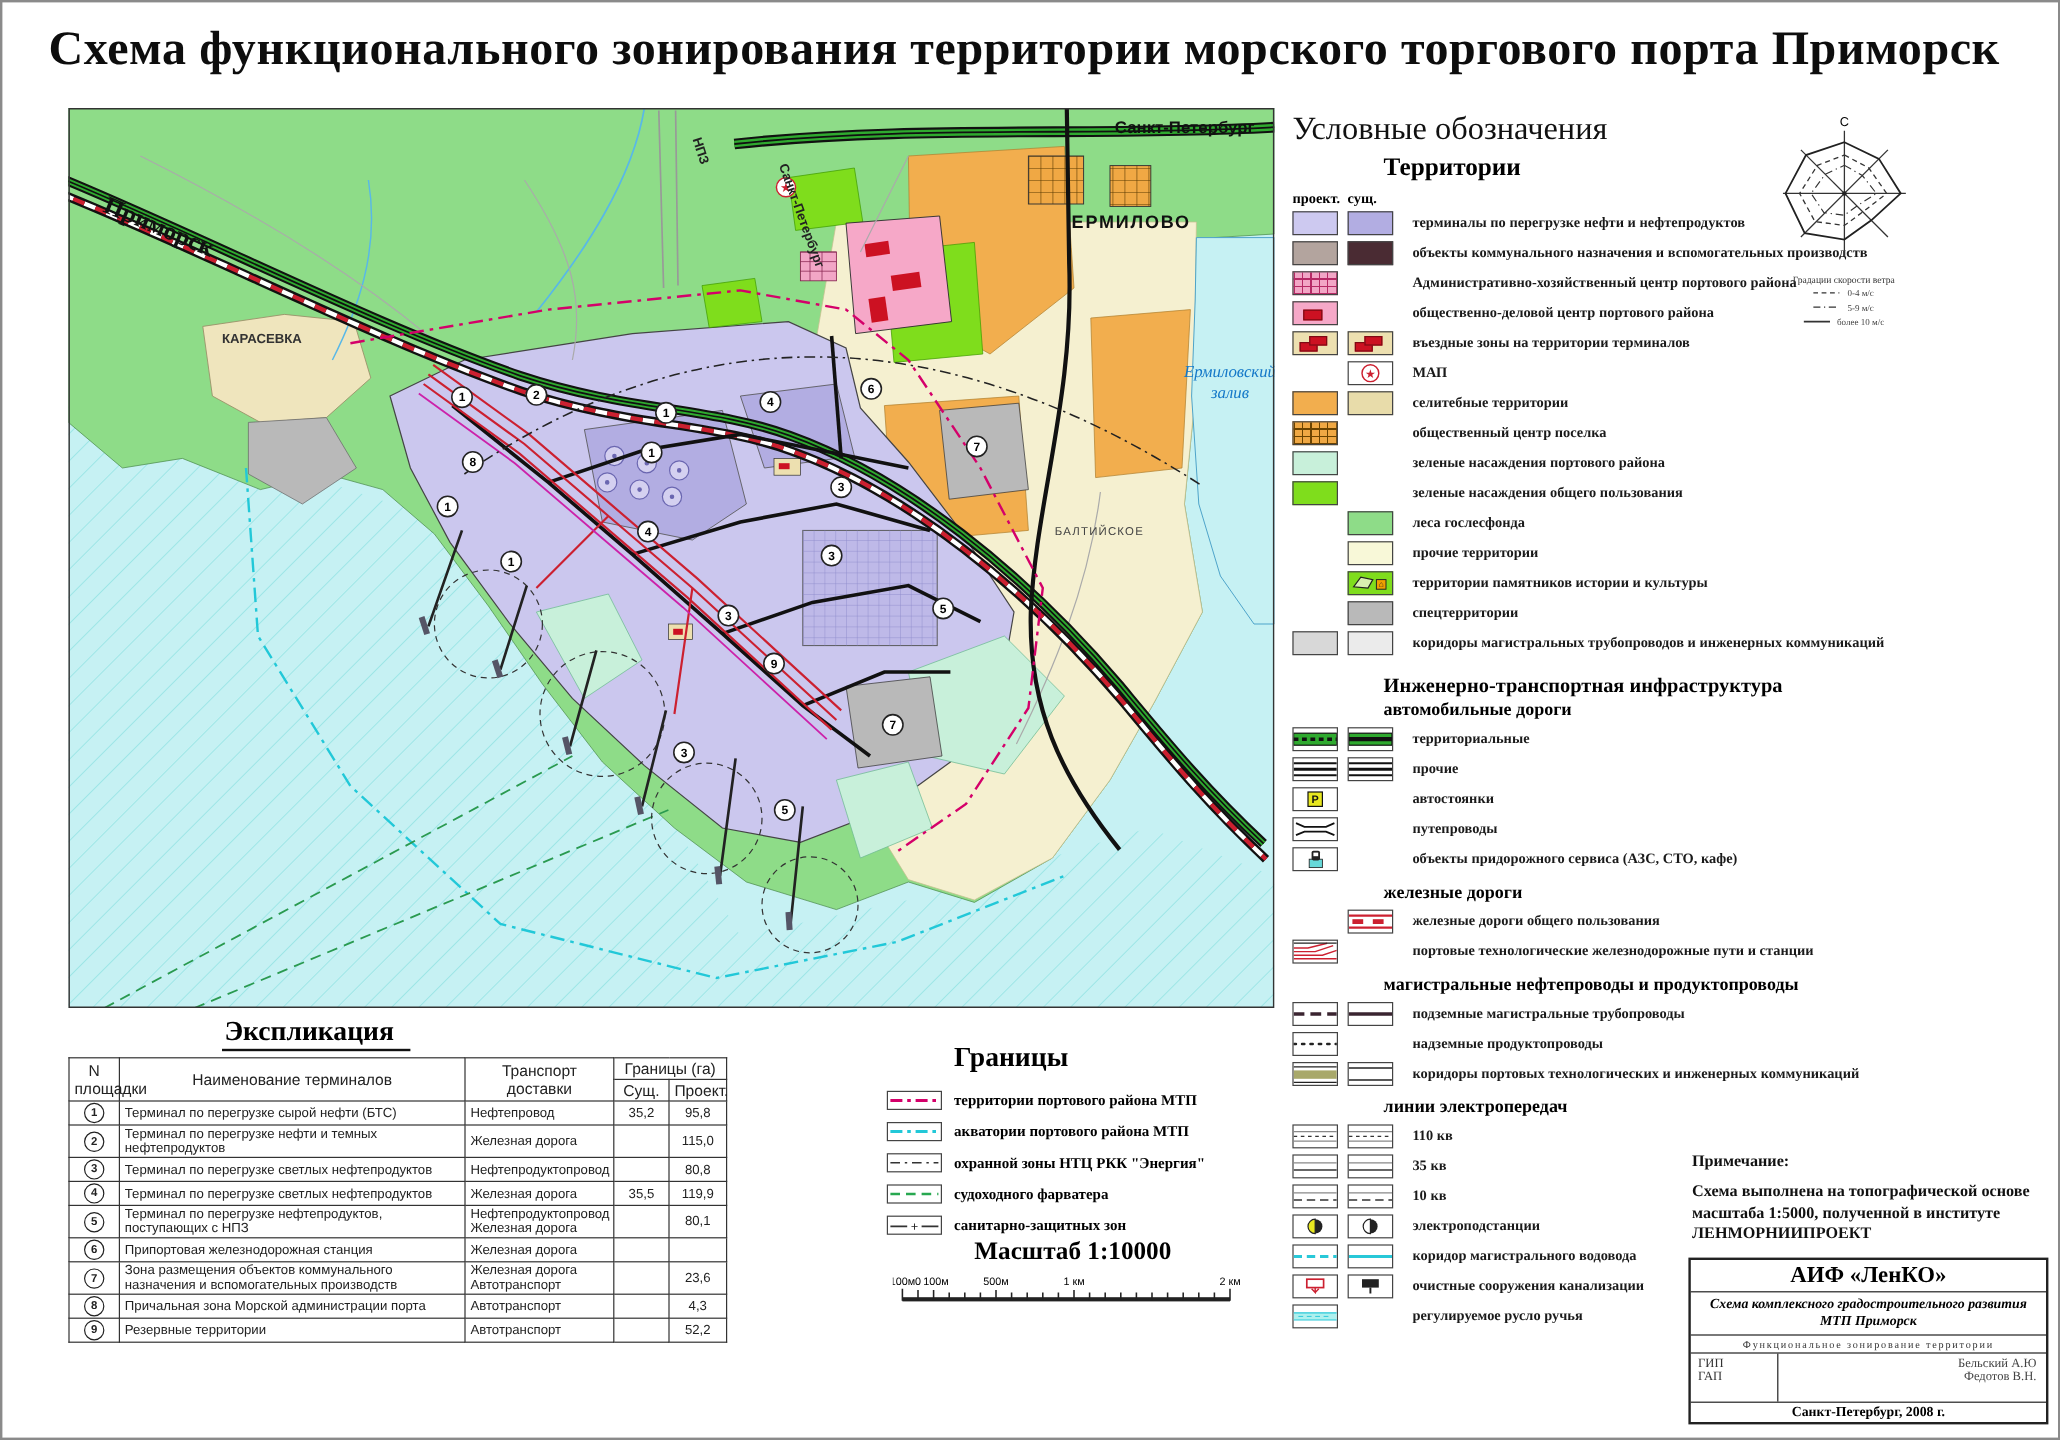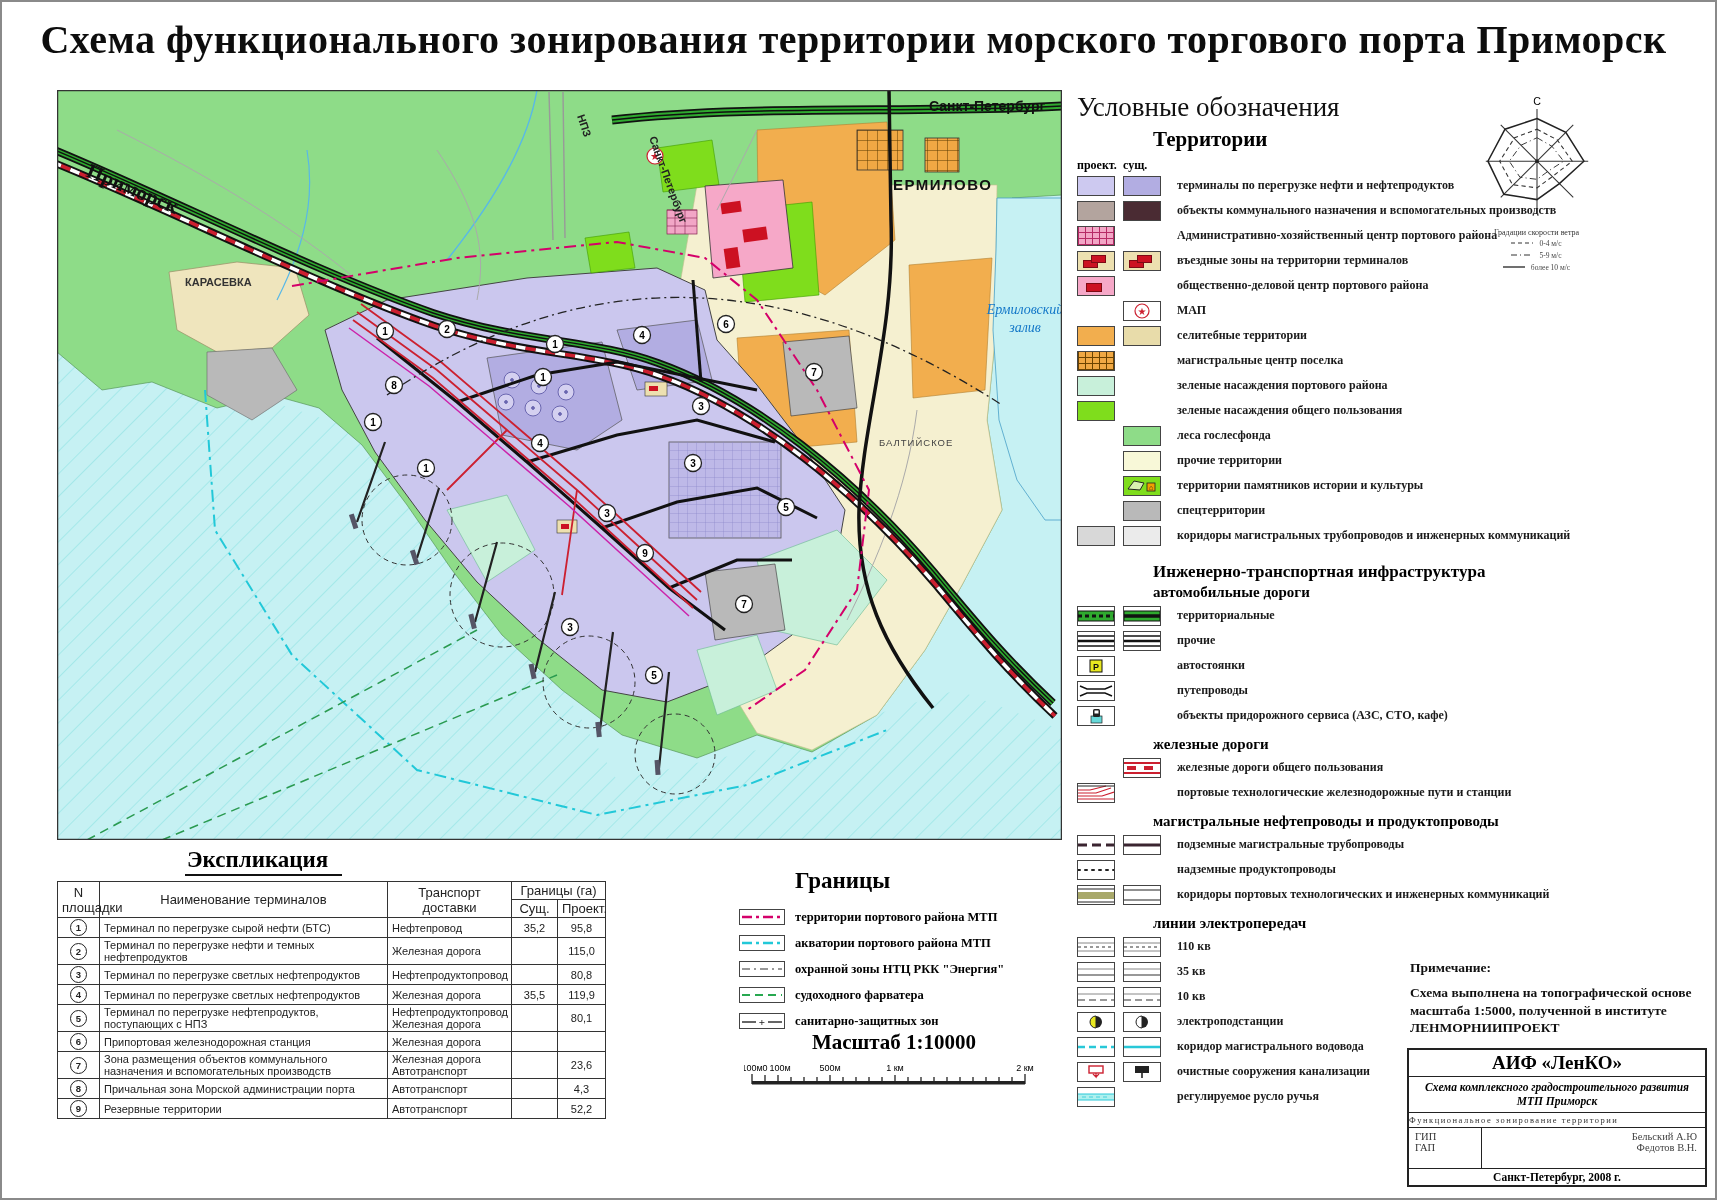--- a/index.html
+++ b/index.html
@@ -43,21 +43,21 @@
   .scaleblock{position:absolute;left:737px;top:1028px;width:310px;text-align:center;}
   .scale-label{font:700 21px "Liberation Serif",serif;margin-bottom:6px;}
   
   .note{position:absolute;left:1408px;top:958px;width:300px;font:700 13.5px "Liberation Serif",serif;color:#111;}
   .note .nh{margin-bottom:8px;}
   .note .nt{line-height:1.3;}
   
   .stamp{position:absolute;left:1405px;top:1046px;width:300px;border:2px solid #222;box-sizing:border-box;background:#fff;}
   .stamp .s-org{font:700 19px "Liberation Serif",serif;text-align:center;border-bottom:1.5px solid #222;padding:2px 0;}
   .stamp .s-proj{font:italic 700 11.5px "Liberation Serif",serif;text-align:center;border-bottom:1.5px solid #222;padding:3px 10px;line-height:1.25;}
-  .stamp .s-sub{font:400 8.5px "Liberation Serif",serif;letter-spacing:1.5px;border-bottom:1.5px solid #222;padding:2px 0;color:#333;}
+  .stamp .s-sub{font:400 8.5px "Liberation Serif",serif;letter-spacing:1.5px;text-align:center;border-bottom:1.5px solid #222;padding:2px 0;color:#333;}
   .stamp .s-main{display:flex;border-bottom:1.5px solid #222;min-height:40px;}
   .stamp .s-left{flex:0 0 60px;border-right:1.5px solid #222;padding:3px 6px;font:400 10.5px "Liberation Serif",serif;color:#333;}
   .stamp .s-right{flex:1;padding:3px 8px;text-align:right;font:400 10.5px "Liberation Serif",serif;color:#444;}
   .stamp .s-city{font:700 11.5px "Liberation Serif",serif;text-align:center;padding:2px 0;}
   
   .rose{position:absolute;left:1452px;top:92px;width:165px;text-align:center;}
   .rose .r-cap{font:400 8px "Liberation Serif",serif;color:#333;margin-top:2px;}
   .rose .r-item{display:flex;align-items:center;justify-content:center;gap:6px;height:12px;}
   .rose .r-item span{font:400 7.5px "Liberation Serif",serif;color:#444;}
 </style>
@@ -325,46 +325,46 @@
       <span class="swc"><span class="sw" style="background:#b3a49e"></span></span>
       <span class="swc"><span class="sw" style="background:#4a2b33"></span></span>
       <span class="llab">объекты коммунального назначения и вспомогательных производств</span>
     </div>
     <div class="lrow">
       <span class="swc"><span class="sw sw-pinkgrid"></span></span>
       <span class="swc"></span>
       <span class="llab">Административно-хозяйственный центр портового района</span>
     </div>
     <div class="lrow">
+      <span class="swc"><span class="sw" style="background:#f6a8c8"><span class="redchip" style="left:8px;top:6px;width:14px;height:7px;"></span></span></span>
+      <span class="swc"></span>
+      <span class="llab">общественно-деловой центр портового района</span>
+    </div>
+    <div class="lrow">
       <span class="swc"><span class="sw" style="background:#ede0b0"><span class="redchip" style="left:5px;top:8px;width:13px;height:6px;"></span><span class="redchip" style="left:13px;top:3px;width:13px;height:6px;"></span></span></span>
       <span class="swc"><span class="sw" style="background:#ede0b0"><span class="redchip" style="left:5px;top:8px;width:13px;height:6px;"></span><span class="redchip" style="left:13px;top:3px;width:13px;height:6px;"></span></span></span>
       <span class="llab">въездные зоны на территории терминалов</span>
     </div>
     <div class="lrow">
-      <span class="swc"><span class="sw" style="background:#f6a8c8"><span class="redchip" style="left:8px;top:6px;width:14px;height:7px;"></span></span></span>
-      <span class="swc"></span>
-      <span class="llab">общественно-деловой центр портового района</span>
-    </div>
-    <div class="lrow">
       <span class="swc"></span>
       <span class="swc"><span class="sw"><svg width="36" height="18">
               <circle cx="18" cy="9" r="7" fill="none" stroke="#cc2030" stroke-width="1.2"></circle>
               <text x="18" y="13" text-anchor="middle" font-size="10" fill="#cc2030">★</text>
             </svg></span></span>
       <span class="llab">МАП</span>
     </div>
     <div class="lrow">
       <span class="swc"><span class="sw" style="background:#f2ae4e"></span></span>
       <span class="swc"><span class="sw" style="background:#e8dcaa"></span></span>
       <span class="llab">селитебные территории</span>
     </div>
     <div class="lrow">
       <span class="swc"><span class="sw sw-orangegrid"></span></span>
       <span class="swc"></span>
-      <span class="llab">магистральные центр поселка</span>
+      <span class="llab">общественный центр поселка</span>
     </div>
     <div class="lrow">
       <span class="swc"><span class="sw" style="background:#c8f0da"></span></span>
       <span class="swc"></span>
       <span class="llab">зеленые насаждения портового района</span>
     </div>
     <div class="lrow">
       <span class="swc"><span class="sw" style="background:#7fdd1c"></span></span>
       <span class="swc"></span>
       <span class="llab">зеленые насаждения общего пользования</span>

